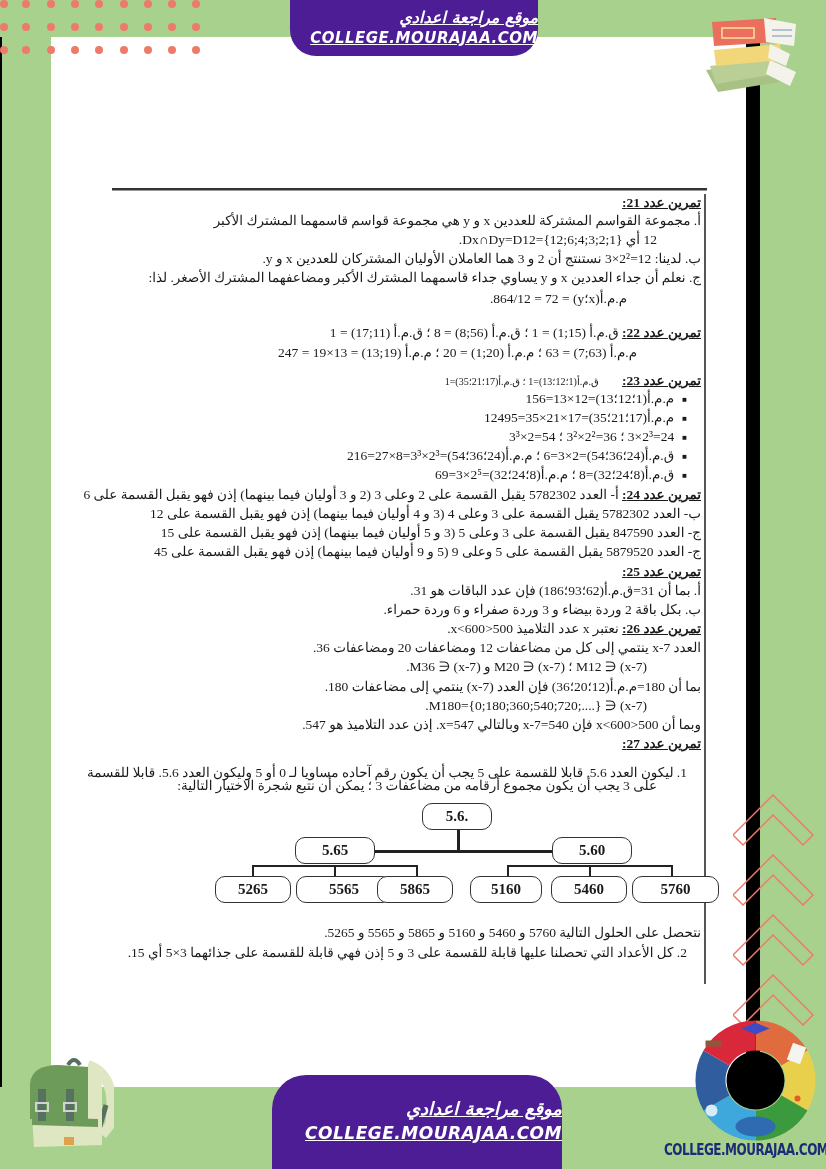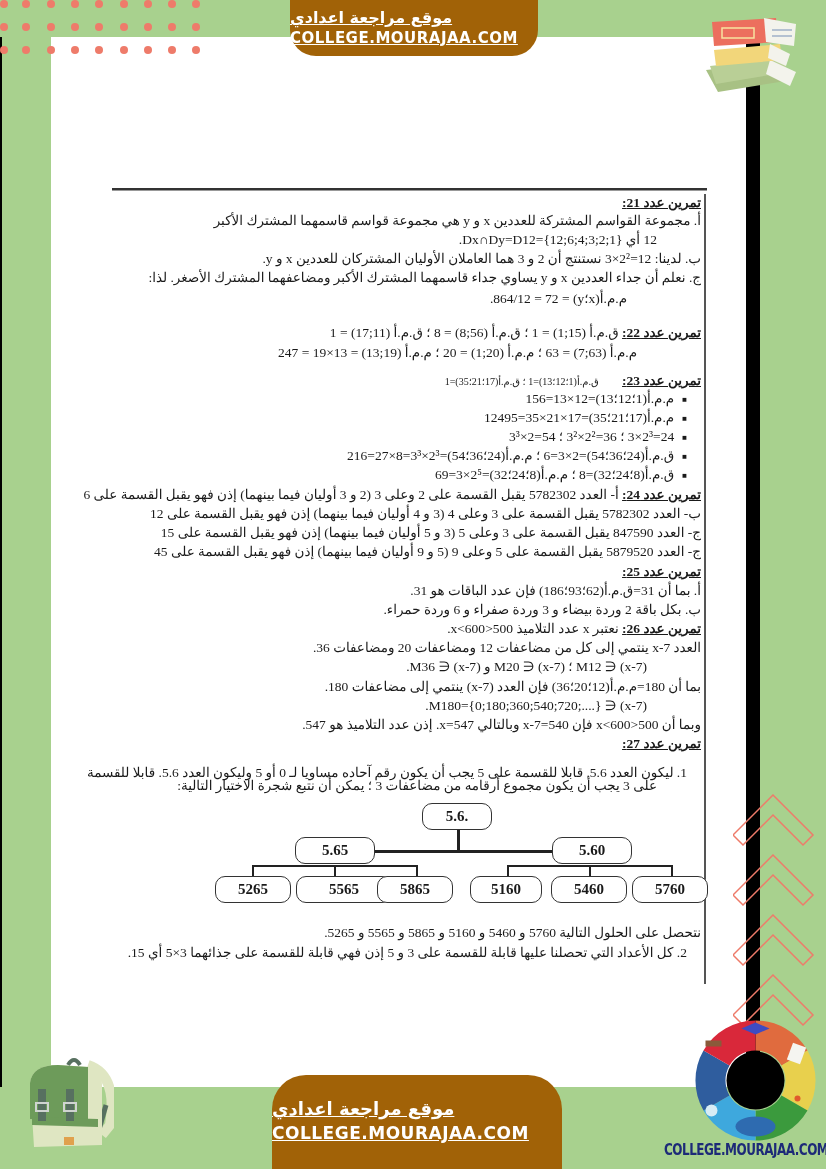--- a/index.html
+++ b/index.html
@@ -11,21 +11,21 @@
   .left-green { position: absolute; left: 2px; top: 37px; width: 49px; height: 1050px; background: #a8d18e; }
   .right-green { position: absolute; left: 775px; top: 0; width: 51px; height: 1169px; background: #a8d18e; }
   .page { position: absolute; left: 51px; top: 37px; width: 695px; height: 1050px; background: #ffffff; }
   .bottom-green { position: absolute; left: 0; top: 1087px; width: 826px; height: 82px; background: #a8d18e; }
 
   
   .dots { position: absolute; left: 0; top: 0; width: 230px; height: 60px; }
   .dot { position: absolute; width: 8px; height: 8px; border-radius: 50%; background: #ee7b6a; }
 
   
-  .banner { position: absolute; background: #a16207; border-radius: 30px 30px 0 0; color: #fff; text-align: left; font-family: "DejaVu Sans", sans-serif; }
+  .banner { position: absolute; background: #4c1d95; border-radius: 30px 30px 0 0; color: #fff; text-align: right; font-family: "DejaVu Sans", sans-serif; font-style: italic; }
   .banner-top { left: 290px; top: 0; width: 248px; height: 56px; border-radius: 0 0 26px 26px; padding-top: 8px; }
   .banner-bottom { left: 272px; top: 1075px; width: 290px; height: 94px; border-radius: 34px 34px 0 0; padding-top: 22px; }
   .banner .ar { font-size: 16px; font-weight: bold; text-decoration: underline; line-height: 20px; direction: rtl; }
   .banner .en { font-size: 15px; font-weight: bold; text-decoration: underline; letter-spacing: 0.5px; line-height: 20px; }
   .banner-bottom .ar { font-size: 18px; line-height: 24px; }
   .banner-bottom .en { font-size: 17px; line-height: 24px; }
 
   
   .books { position: absolute; left: 700px; top: 14px; width: 100px; height: 80px; }
   .backpack { position: absolute; left: 18px; top: 1055px; width: 96px; height: 100px; }
@@ -172,21 +172,21 @@
 
     <div class="node" style="left:210px;top:0;width:70px">5.6.</div>
     <div class="node" style="left:83px;top:34px;width:80px">5.65</div>
     <div class="node" style="left:340px;top:34px;width:80px">5.60</div>
 
     <div class="node" style="left:3px;top:73px;width:76px">5265</div>
     <div class="node" style="left:84px;top:73px;width:96px">5565</div>
     <div class="node" style="left:165px;top:73px;width:76px">5865</div>
     <div class="node" style="left:258px;top:73px;width:72px">5160</div>
     <div class="node" style="left:339px;top:73px;width:76px">5460</div>
-    <div class="node" style="left:420px;top:73px;width:76px">5760</div>
+    <div class="node" style="left:420px;top:73px;width:87px">5760</div>
   </div>
 
   <div class="line" style="top:736px">نتحصل على الحلول التالية 5760 و 5460 و 5160 و 5865 و 5565 و 5265.</div>
   <div class="line indent" style="top:756px">2.  كل الأعداد التي تحصلنا عليها قابلة للقسمة على 3 و 5 إذن فهي قابلة للقسمة على جذائهما 3×5 أي 15.</div>
 </div>
 
 <svg class="chevrons" viewBox="0 0 90 240">
   <g fill="none" stroke="#ee7b6a" stroke-width="1.5">
     <path d="M40 5 L0 45 L10 55 L40 25 L70 55 L80 45 Z"></path>
     <path d="M40 65 L0 105 L10 115 L40 85 L70 115 L80 105 Z"></path>

